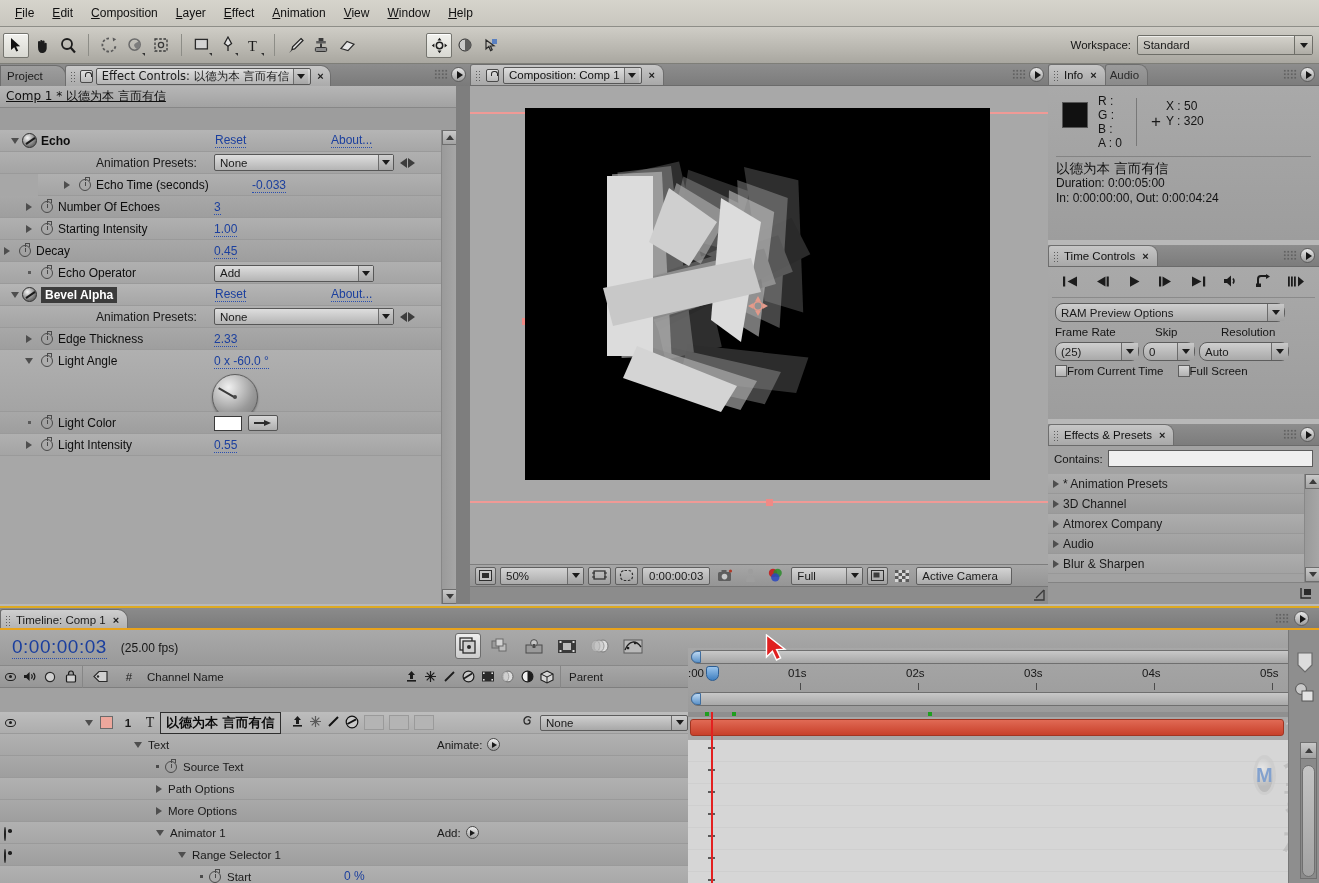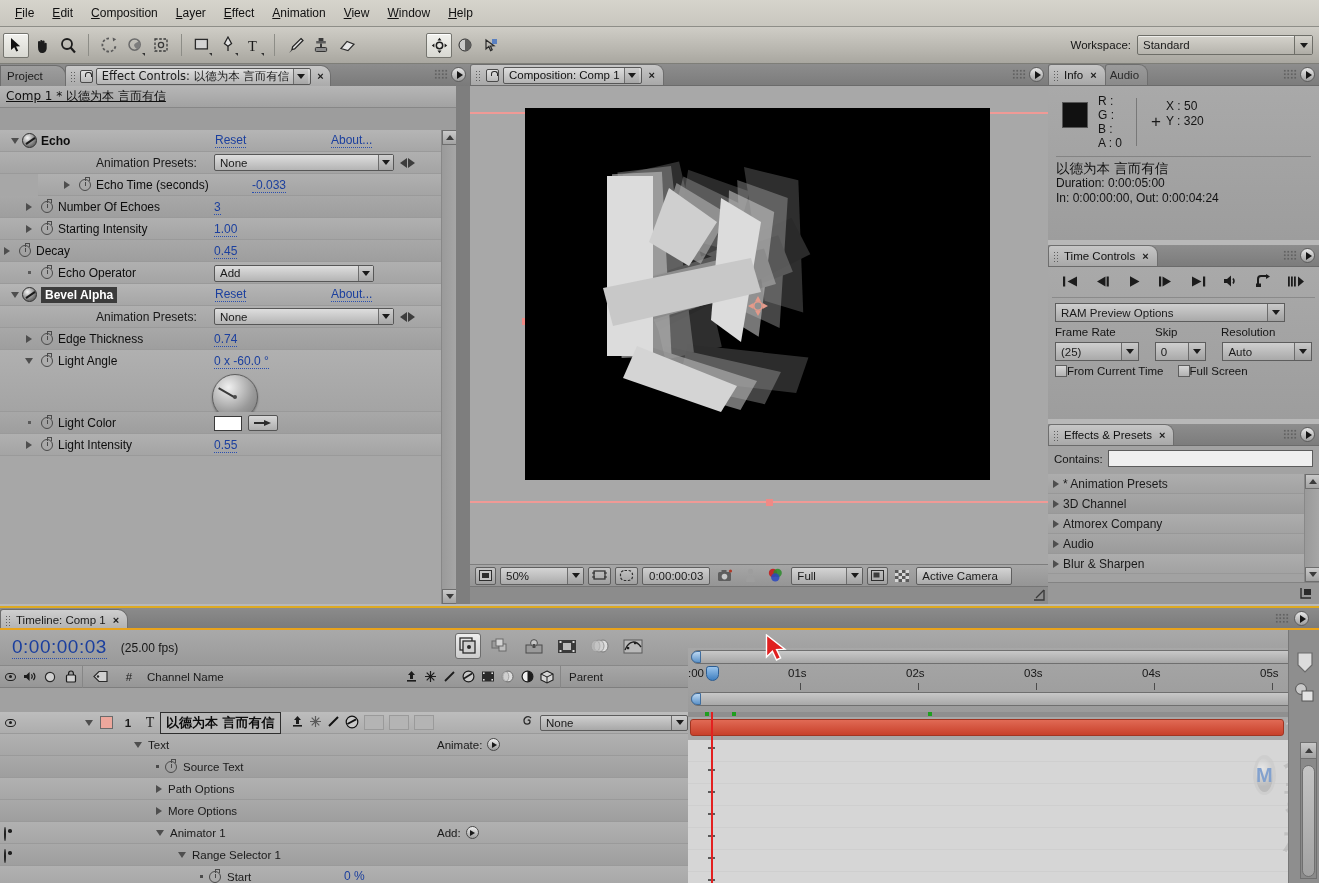--- a/index.html
+++ b/index.html
@@ -197,21 +197,21 @@
   .plusmark{font-size:17px;color:#1a1a1a;align-self:center;margin-right:5px;}
   .info-hr{height:1px;background:#848484;margin:2px 8px 4px 8px;}
   .info-meta{font-size:12px;line-height:15px;padding:0 8px;color:#121212;}
   .info-meta .cn{font-size:13.5px;}
 
   #timectl { left:1048px; top:245px; width:271px; height:174px; background:#a3a3a3;}
   .tc-body{position:absolute;left:0;top:22px;right:0;bottom:0;background:linear-gradient(#a9a9a9,#9d9d9d);}
   .tc-transport{display:flex;align-items:center;justify-content:space-around;height:30px;padding:0 6px;}
   .tc-hr{height:1px;background:#8a8a8a;margin:0 4px 5px 4px;}
   .tc-row{display:flex;align-items:center;gap:7px;padding:0 7px;margin-bottom:4px;}
-  .tc-sel{height:19px;background:linear-gradient(#cfcfcf,#a9a9a9);border:1px solid #5d5d5d;border-radius:0;
+  .tc-sel{height:19px;background:linear-gradient(#cfcfcf,#a9a9a9);border:1px solid #5d5d5d;border-radius:8px;
     display:flex;align-items:center;padding-left:5px;font-size:11.5px;position:relative;}
   .tc-sel .ab{position:absolute;right:0;top:0;bottom:0;width:17px;border-left:1px solid #6b6b6b;
     display:flex;align-items:center;justify-content:center;background:linear-gradient(#c9c9c9,#a0a0a0);}
   .tc-lbl{font-size:11.5px;color:#141414;}
   .chk{width:12px;height:12px;background:linear-gradient(#d6d6d6,#b2b2b2);border:1px solid #5e5e5e;}
 
   #fxpresets { left:1048px; top:424px; width:271px; height:180px; background:#a3a3a3;}
   .fx-body{position:absolute;left:0;top:22px;right:0;bottom:0;background:#a2a2a2;}
   .fx-search{display:flex;align-items:center;gap:5px;padding:4px 6px;}
   .fx-input{flex:1;height:17px;background:#efefef;border:1px solid #5c5c5c;}
@@ -561,21 +561,21 @@
         </div>
         <div class="ec-row alt" style="position: relative;">
           <div style="display: flex; align-items: center; height: 22px; padding-left: 22px; gap: 5px;">
             <span class="twirl">
               <span class="tri-right"></span>
             </span>
             <span class="stopwatch"></span>
             <span class="ec-name">Edge Thickness</span>
           </div>
           <div style="position: absolute; left: 214px; top: 0px; height: 22px; display: flex; align-items: center;">
-            <span class="ec-val">0.74</span>
+            <span class="ec-val">2.33</span>
           </div>
         </div>
         <div class="ec-row tall" style="position: relative;">
           <div style="display: flex; align-items: center; height: 22px; padding-left: 22px; gap: 5px;">
             <span class="twirl">
               <span class="tri-down"></span>
             </span>
             <span class="stopwatch"></span>
             <span class="ec-name">Light Angle</span>
           </div>
@@ -905,21 +905,21 @@
           <span class="ab">
               <span class="caret-d"></span>
             </span>
         </div>
       </div>
       <div class="tc-row" style="gap:14px;">
         <span class="tc-lbl" style="width:86px">Frame Rate</span>
         <span class="tc-lbl" style="width:52px">Skip</span>
         <span class="tc-lbl">Resolution</span>
       </div>
-      <div class="tc-row" style="gap:16px;">
+      <div class="tc-row" style="gap:4px;">
         <div class="tc-sel" style="width:84px;">
           <span>(25)</span>
           <span class="ab">
               <span class="caret-d"></span>
             </span>
         </div>
         <div class="tc-sel" style="width:52px;">
           <span>0</span>
           <span class="ab">
               <span class="caret-d"></span>

